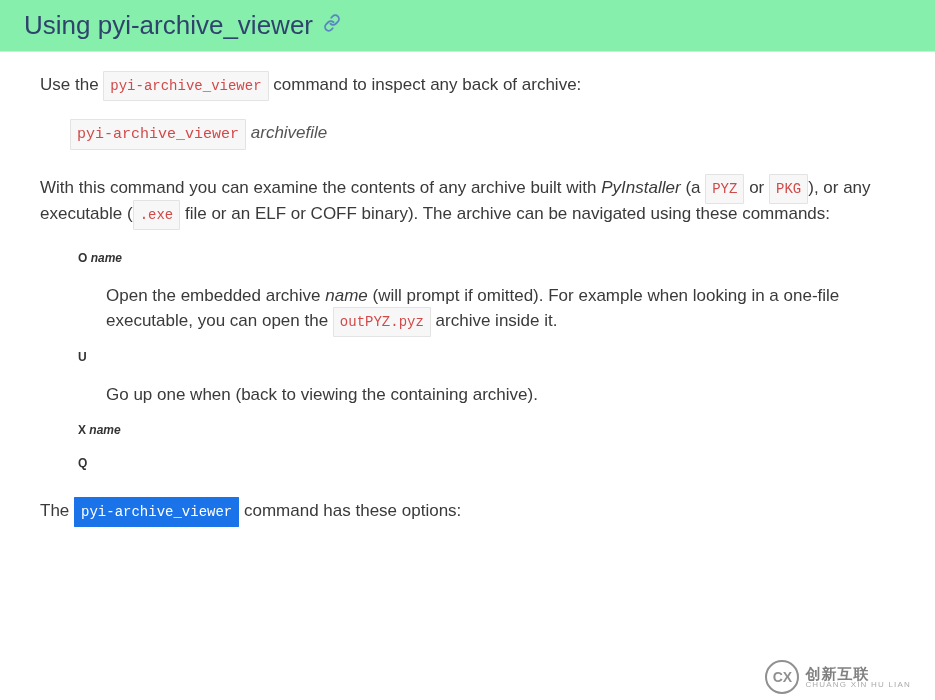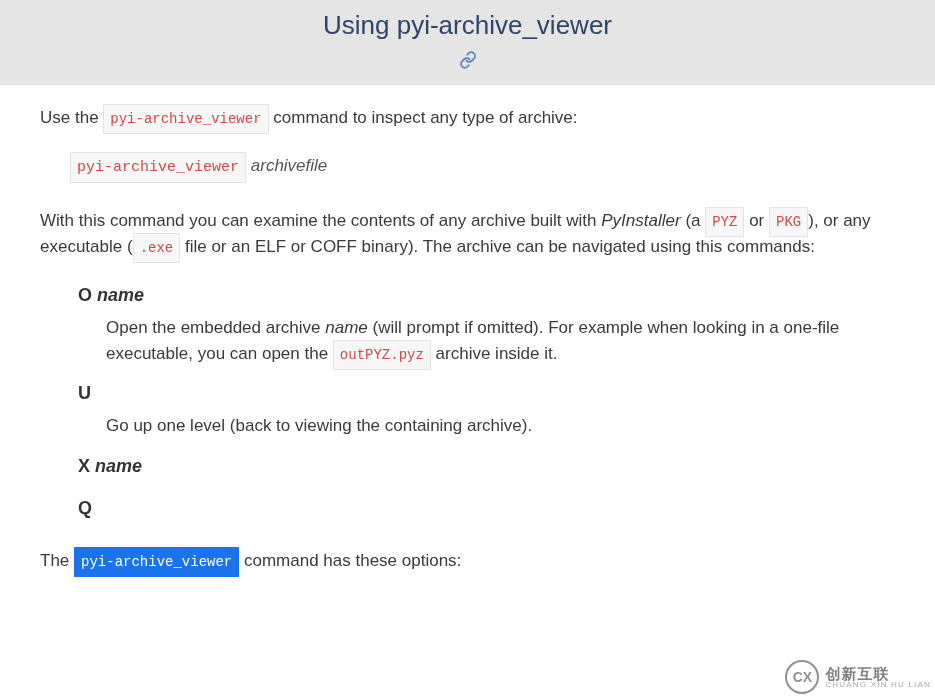--- a/index.html
+++ b/index.html
@@ -6,30 +6,29 @@
   body {
     width: 935px;
     height: 700px;
     font-family: "Segoe UI", "Helvetica Neue", Arial, sans-serif;
     color: #333;
     background: #fff;
     position: relative;
     overflow: hidden;
   }
   .heading {
-    background: #e5e5e5;
+    background: #86efac;
     border-bottom: 1px solid #e0e0e0;
     padding: 10px 24px 10px 24px;
     font-size: 26px;
     font-weight: 400;
     color: #2f446b;
     display: flex;
     align-items: center;
     gap: 10px;
-    flex-direction: column;
   }
   .heading .perma {
     color: #5b84c2;
     font-size: 20px;
   }
   .content {
     padding: 20px 40px 0 40px;
     font-size: 17px;
     line-height: 1.55;
     color: #3a3a3a;
@@ -52,34 +51,34 @@
   .codeblock {
     margin: 17px 0 28px 30px;
     font-size: 17px;
   }
   .codeblock code.inline { font-size: 15px; }
   .arg-italic { font-style: italic; color: #555; }
   em { font-style: italic; }
   dl.cmds { margin: 0 0 26px 38px; }
   dl.cmds dt {
     font-weight: 700;
-    font-size: 18px;
+    font-size: 12px;
     margin-top: 14px;
     color: #333;
   }
   dl.cmds dt .dt-arg { font-style: italic; font-weight: 700; }
   dl.cmds dd {
-    margin: 5px 0 0 28px;
+    margin: 15px 0 0 28px;
     font-size: 17px;
     color: #3a3a3a;
     line-height: 1.5;
   }
   .watermark {
     position: absolute;
-    right: 4px;
+    right: 24px;
     bottom: 6px;
     display: flex;
     align-items: center;
     gap: 6px;
     opacity: 0.85;
   }
   .watermark .wm-logo {
     width: 34px; height: 34px;
     border: 2px solid #7d7d7d;
     border-radius: 50%;
@@ -106,44 +105,44 @@
         <path d="M14 11a5 5 0 0 0-7.07 0L4.1 13.83a5 5 0 0 0 7.07 7.07L13 19"></path>
       </svg>
   </span>
 </h2>
 
 <div class="content">
 
   <p>
     <span>Use the </span>
     <code class="inline">pyi-archive_viewer</code>
-    <span> command to inspect any type of archive:</span>
+    <span> command to inspect any back of archive:</span>
   </p>
 
   <div class="codeblock">
     <code class="inline">pyi-archive_viewer</code>
     <span class="arg-italic">archivefile</span>
   </div>
 
   <p>
-    <span>With this command you can examine the contents of any archive built with </span><em>PyInstaller</em><span> (a </span><code class="inline">PYZ</code><span> or </span><code class="inline">PKG</code><span>), or any executable (</span><code class="inline">.exe</code><span> file or an ELF or COFF binary). The archive can be navigated using this commands:</span>
+    <span>With this command you can examine the contents of any archive built with </span><em>PyInstaller</em><span> (a </span><code class="inline">PYZ</code><span> or </span><code class="inline">PKG</code><span>), or any executable (</span><code class="inline">.exe</code><span> file or an ELF or COFF binary). The archive can be navigated using these commands:</span>
   </p>
 
   <dl class="cmds">
     <dt>
       <span>O</span> <span class="dt-arg">name</span>
     </dt>
     <dd>
       <span>Open the embedded archive </span><em>name</em><span> (will prompt if omitted). For example when looking in a one-file executable, you can open the </span><code class="inline">outPYZ.pyz</code><span> archive inside it.</span>
     </dd>
 
     <dt>
       <span>U</span>
     </dt>
-    <dd>Go up one level (back to viewing the containing archive).</dd>
+    <dd>Go up one when (back to viewing the containing archive).</dd>
 
     <dt>
       <span>X</span> <span class="dt-arg">name</span>
     </dt>
 
     <dt>
       <span>Q</span>
     </dt>
   </dl>
 

